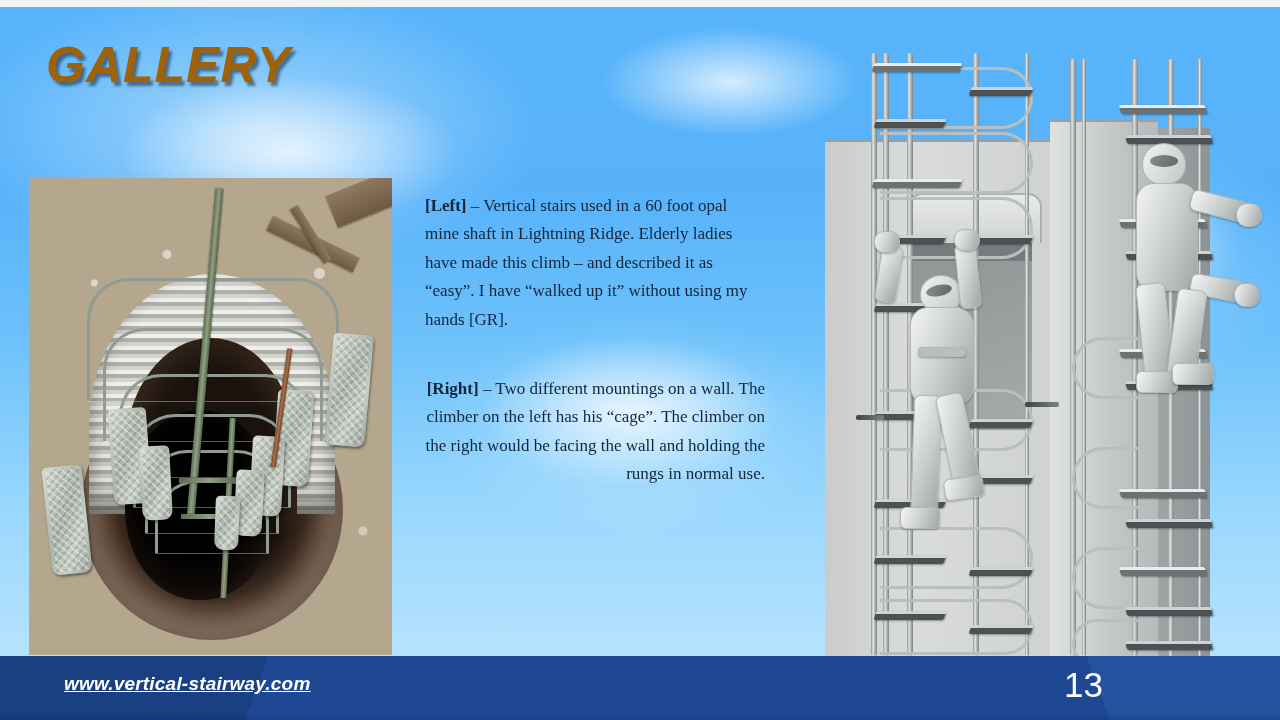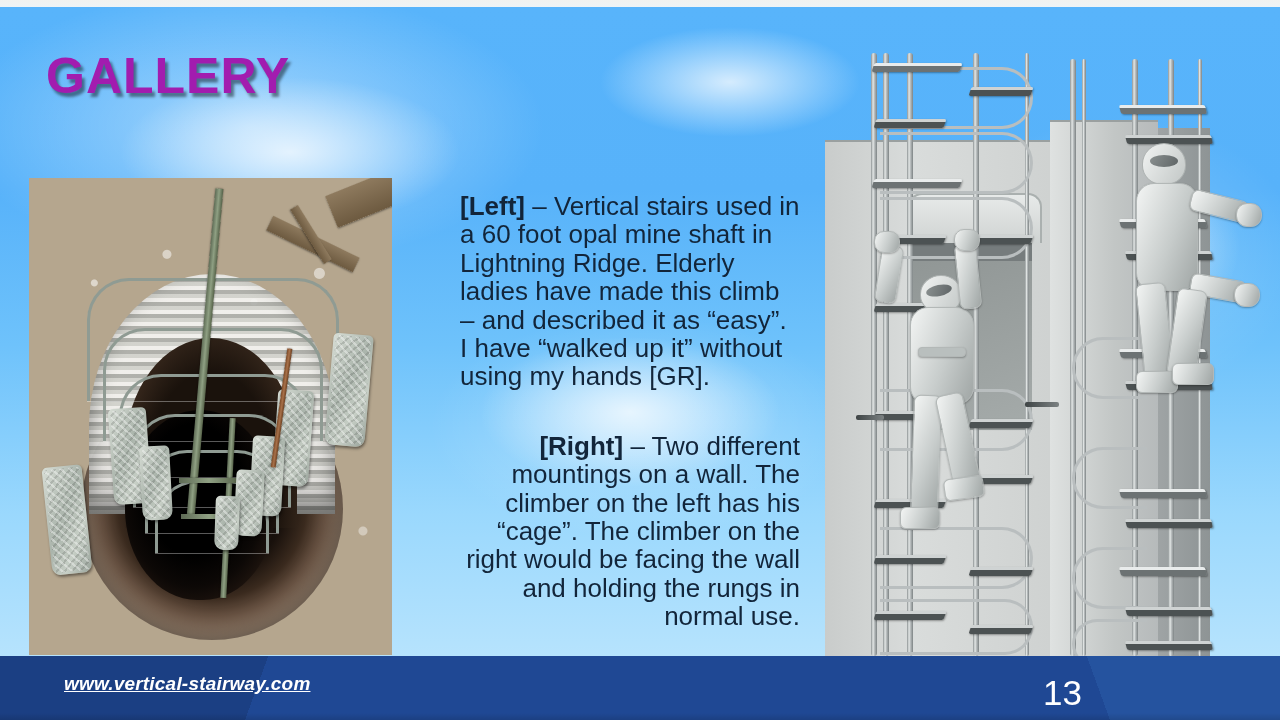--- a/index.html
+++ b/index.html
@@ -26,31 +26,31 @@
       radial-gradient(ellipse 260px 200px at 1120px 250px, rgba(255,255,255,.22), rgba(255,255,255,0) 70%),
       linear-gradient(to bottom,#58b4fb 0%,#57b2fa 28%,#6ec2fb 52%,#9ad8fd 78%,#b6e3fd 100%);
   }
   .cloud{
     position:absolute;border-radius:50%;
     background:radial-gradient(closest-side, rgba(255,255,255,.75), rgba(255,255,255,0));
     pointer-events:none;
   }
   
   .title{
-    position:absolute;left:46px;top:47px;
-    font-size:50px;font-weight:bold;
-    letter-spacing:1px;color:#a21caf;
+    position:absolute;left:46px;top:36px;
+    font-size:50px;font-weight:bold;font-style:italic;
+    letter-spacing:1px;color:#a16207;
     text-shadow:3px 4px 3px rgba(0,0,0,.45);
     white-space:nowrap;
   }
   
   .textblock{
-    position:absolute;left:460px;top:192px;width:340px;
-    font-size:26px;line-height:28.4px;color:#12253a;
-    font-family:Liberation Sans, sans-serif;
+    position:absolute;left:425px;top:192px;width:340px;
+    font-size:17px;line-height:28.4px;color:#12253a;
+    font-family:Liberation Serif, serif;
   }
   .textblock p{margin:0;}
   .textblock p.second{margin-top:41px;text-align:right;}
   .textblock b{font-weight:bold;}
   
   .photo{
     position:absolute;left:29px;top:178px;width:363px;height:477px;
     overflow:hidden;background:#9f8d78;
   }
   .ground{
@@ -215,22 +215,22 @@
   .footer .wedge3{
     position:absolute;left:0;bottom:0;width:1280px;height:7px;
     background:linear-gradient(to bottom,rgba(0,0,0,0),rgba(0,0,0,.12));
   }
   .site-url{
     position:absolute;left:64px;top:673px;
     font-size:19px;font-weight:bold;font-style:italic;color:#ffffff;
     text-decoration:underline;letter-spacing:.2px;
   }
   .page-num{
-    position:absolute;left:1043px;top:665px;width:60px;text-align:left;
-    font-size:35px;color:#ffffff;margin-top:8px;
+    position:absolute;left:1043px;top:665px;width:60px;text-align:right;
+    font-size:35px;color:#ffffff;
   }
 </style>
 </head>
 <body>
 
 <div class="slide">
 
   <div class="top-strip"></div>
 
   <div class="sky">

